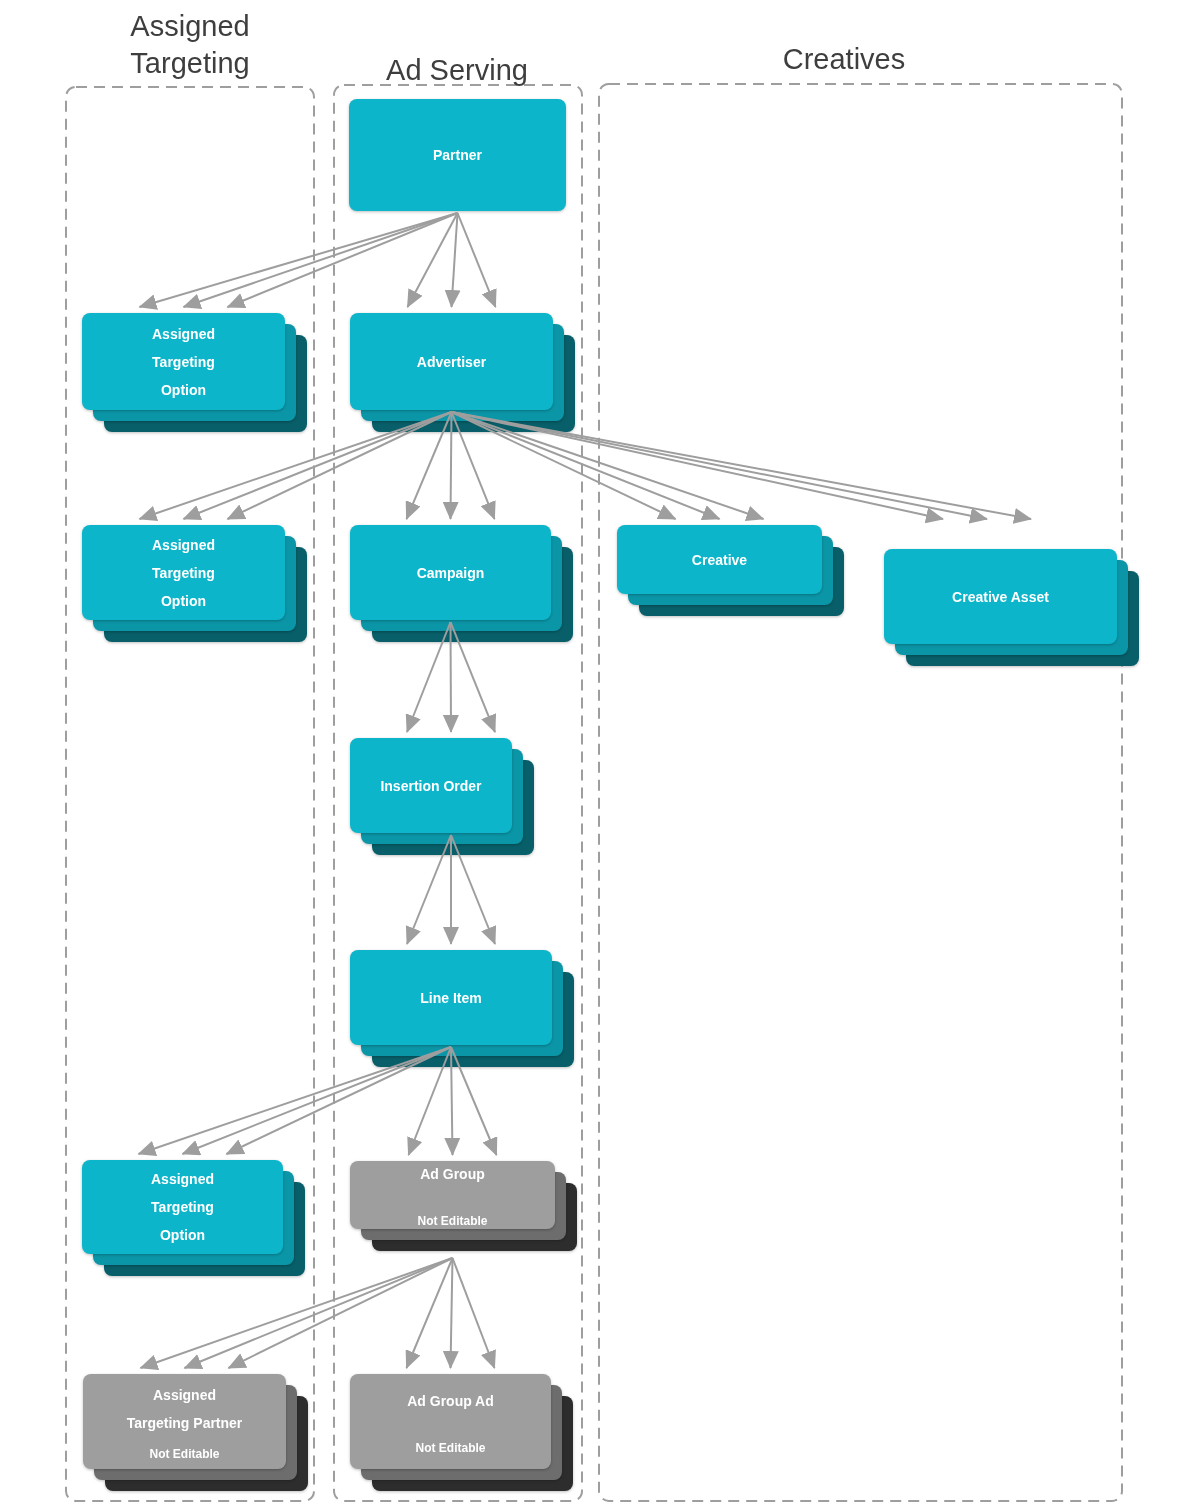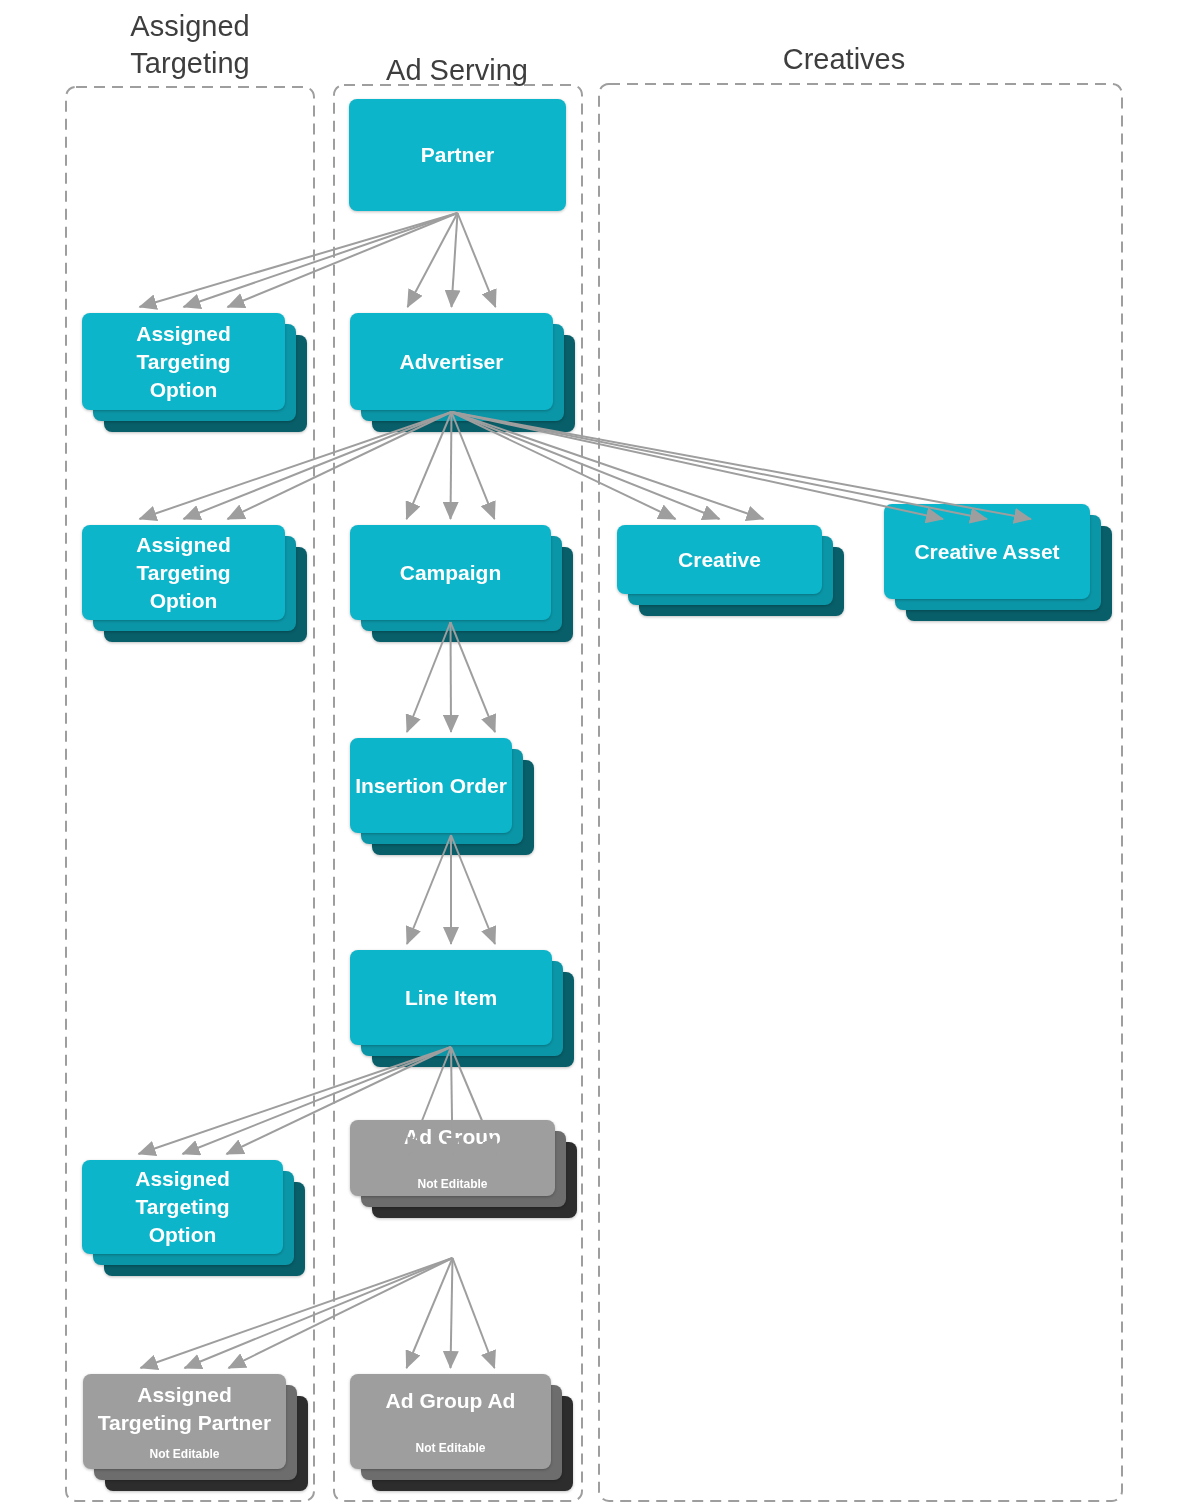--- a/index.html
+++ b/index.html
@@ -66,21 +66,21 @@
     color: #ffffff;
     font-weight: 700;
   }
   .v-cyan .face { background: var(--cyan-face); }
   .v-cyan .l2   { background: var(--cyan-mid);  }
   .v-cyan .l3   { background: var(--cyan-back); }
   .v-gray .face { background: var(--gray-face); }
   .v-gray .l2   { background: var(--gray-mid);  }
   .v-gray .l3   { background: var(--gray-back); }
 
-  .label { font-size: 21px; line-height: 28px; }
+  .label { font-size: 14px; line-height: 28px; }
   .sub   { font-size: 12px; line-height: 18px; margin-top: 8px; }
   .sub.lg { margin-top: 24px; }
 
   .edge { stroke-width: 2px; }
 </style>
 </head>
 <body style="background: rgb(255, 255, 255);">
 
 <div id="stage">
 
@@ -140,21 +140,21 @@
       </div>
       <div class="node v-cyan" style="left: 617px; top: 525px; width: 205px; height: 69px;">
         <div class="layer l3"></div>
         <div class="layer l2"></div>
         <div class="layer face">
           <div class="label">
             <div>Creative</div>
           </div>
         </div>
       </div>
-      <div class="node v-cyan" style="left: 884px; top: 504px; width: 206px; height: 95px;">
+      <div class="node v-cyan" style="left: 884px; top: 549px; width: 233px; height: 95px;">
         <div class="layer l3"></div>
         <div class="layer l2"></div>
         <div class="layer face">
           <div class="label">
             <div>Creative Asset</div>
           </div>
         </div>
       </div>
       <div class="node v-cyan" style="left: 350px; top: 738px; width: 162px; height: 95px;">
         <div class="layer l3"></div>
@@ -178,21 +178,21 @@
         <div class="layer l3"></div>
         <div class="layer l2"></div>
         <div class="layer face">
           <div class="label">
             <div>Assigned</div>
             <div>Targeting</div>
             <div>Option</div>
           </div>
         </div>
       </div>
-      <div class="node v-gray" style="left: 350px; top: 1120px; width: 205px; height: 76px;">
+      <div class="node v-gray" style="left: 350px; top: 1161px; width: 205px; height: 68px;">
         <div class="layer l3"></div>
         <div class="layer l2"></div>
         <div class="layer face">
           <div class="label">
             <div>Ad Group</div>
           </div>
           <div class="sub lg">Not Editable</div>
         </div>
       </div>
       <div class="node v-gray" style="left: 83px; top: 1374px; width: 203px; height: 95px;">

